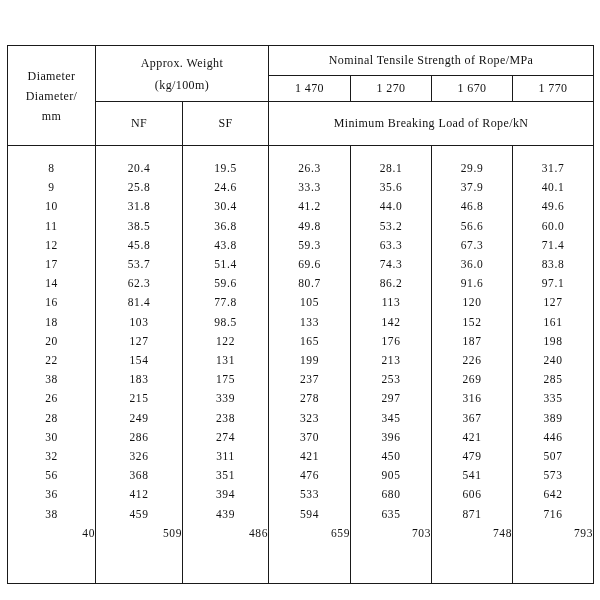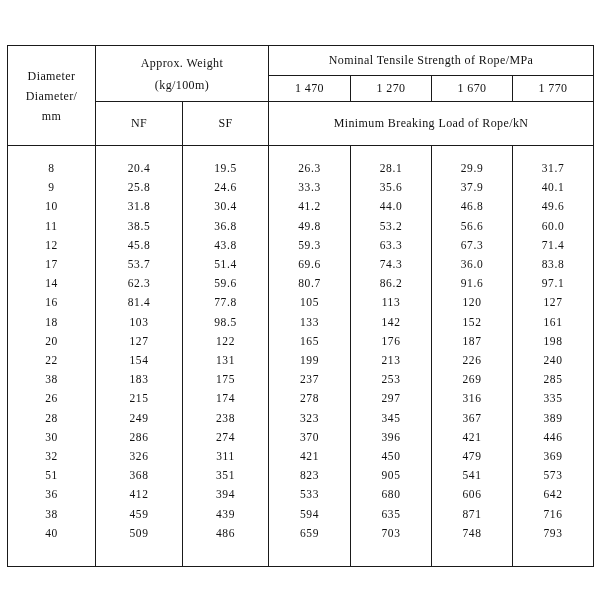--- a/index.html
+++ b/index.html
@@ -45,21 +45,21 @@
     border-top: none;
     border-bottom: none;
     text-align: center;
     vertical-align: middle;
     font-size: 11.5px;
     line-height: 19.2px;
     padding: 0;
     letter-spacing: 0.6px;
   }
   .rope-table tbody tr:first-child td { padding-top: 13px; }
-  .rope-table tbody tr:last-child td { padding-bottom: 23px; }
+  .rope-table tbody tr:last-child td { padding-bottom: 40px; text-align: right; }
 </style>
 </head>
 <body>
 
 <div class="page">
   <table class="rope-table">
     <colgroup>
       <col style="width:88px">
       <col style="width:87px">
       <col style="width:86px">
@@ -198,21 +198,21 @@
           <td>183</td>
           <td>175</td>
           <td>237</td>
           <td>253</td>
           <td>269</td>
           <td>285</td>
         </tr>
         <tr>
           <td>26</td>
           <td>215</td>
-          <td>174</td>
+          <td>339</td>
           <td>278</td>
           <td>297</td>
           <td>316</td>
           <td>335</td>
         </tr>
         <tr>
           <td>28</td>
           <td>249</td>
           <td>238</td>
           <td>323</td>
@@ -229,27 +229,27 @@
           <td>421</td>
           <td>446</td>
         </tr>
         <tr>
           <td>32</td>
           <td>326</td>
           <td>311</td>
           <td>421</td>
           <td>450</td>
           <td>479</td>
-          <td>369</td>
-        </tr>
-        <tr>
-          <td>51</td>
+          <td>507</td>
+        </tr>
+        <tr>
+          <td>56</td>
           <td>368</td>
           <td>351</td>
-          <td>823</td>
+          <td>476</td>
           <td>905</td>
           <td>541</td>
           <td>573</td>
         </tr>
         <tr>
           <td>36</td>
           <td>412</td>
           <td>394</td>
           <td>533</td>
           <td>680</td>

